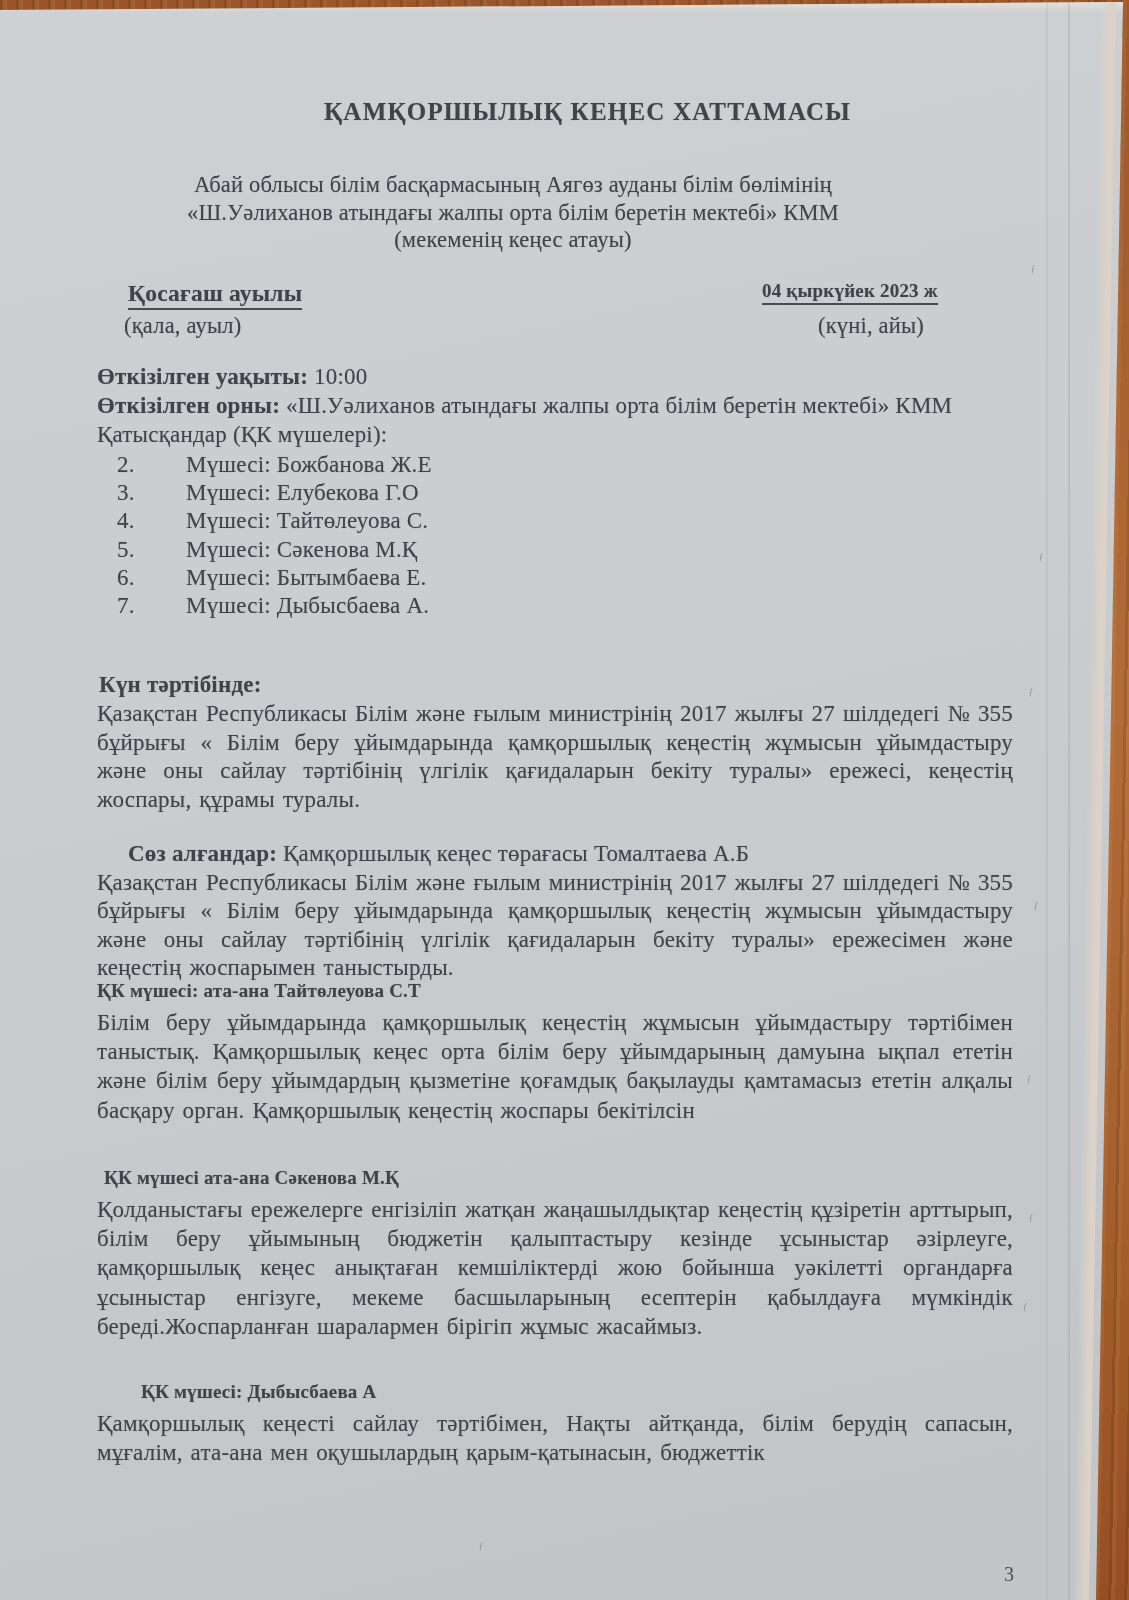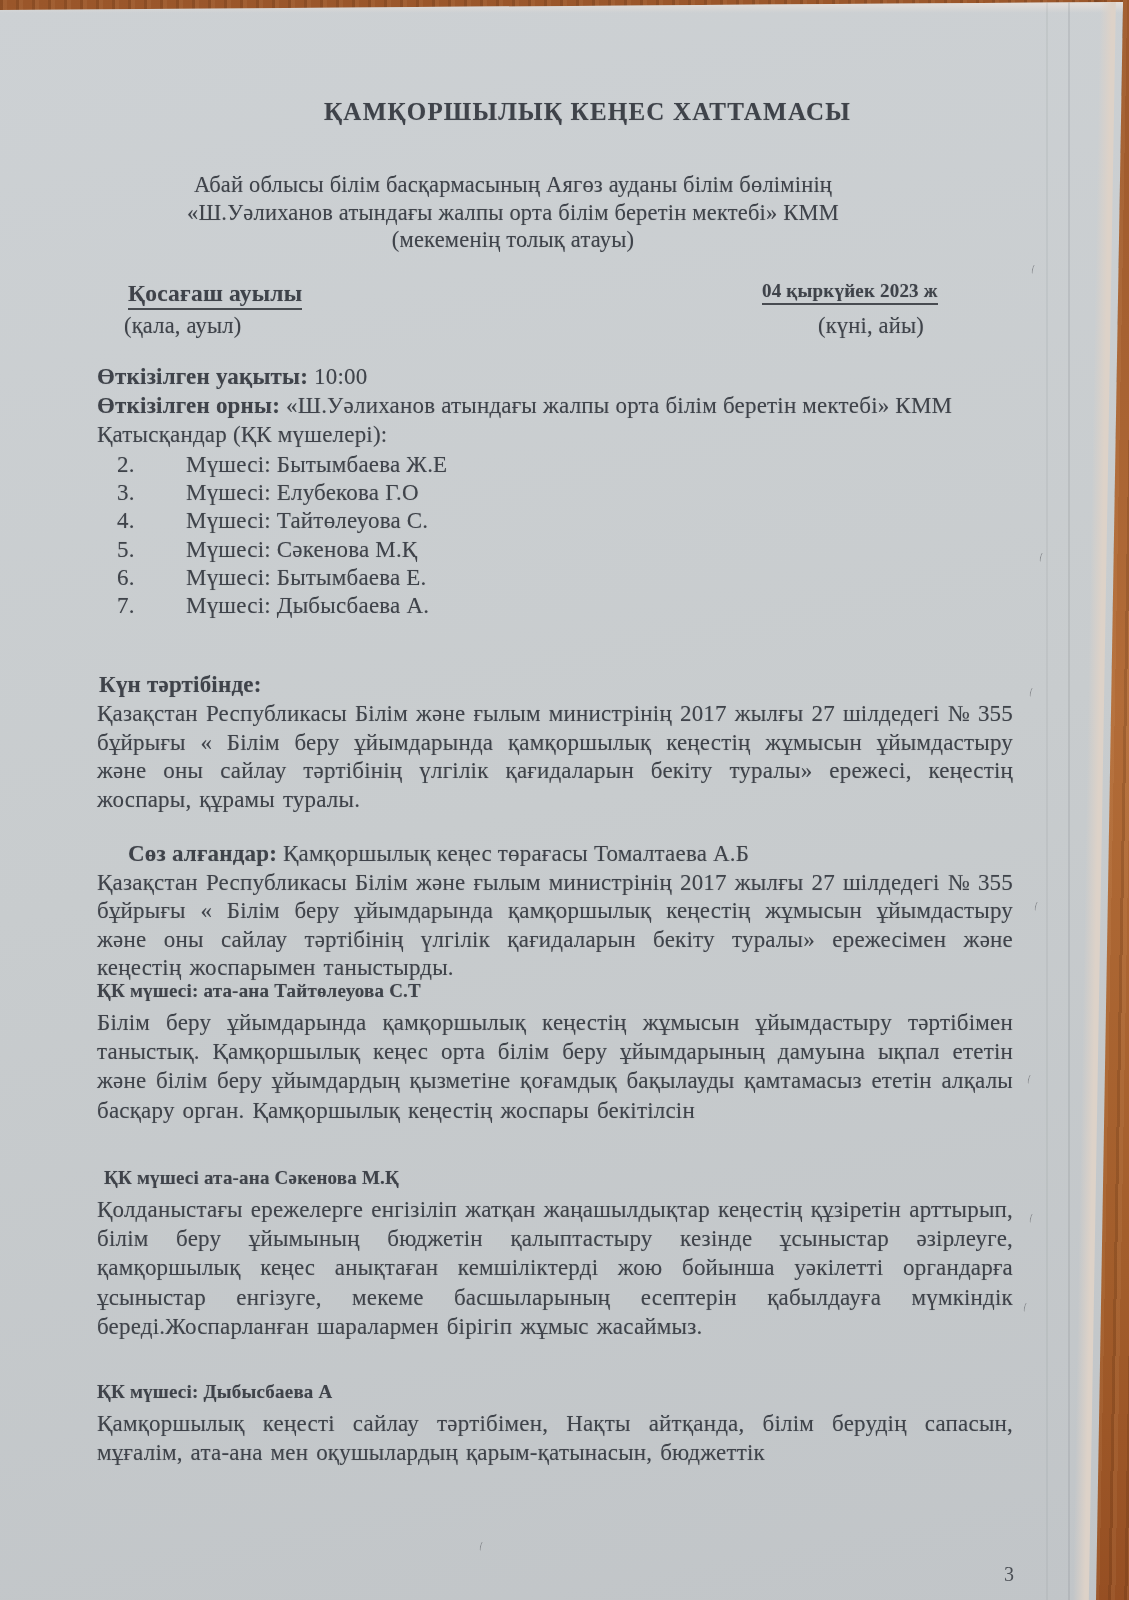--- a/index.html
+++ b/index.html
@@ -67,21 +67,21 @@
 
   .speakers-line{position:absolute;top:841px;left:97px;margin-left:31px;}
   .speakers-text{position:absolute;top:869px;left:97px;width:916px;line-height:28.4px;}
 
   .sec-head{position:absolute;left:97px;font-size:19px;font-weight:bold;}
   .sec-text{position:absolute;left:97px;width:916px;line-height:29.2px;}
   .s1h{top:980px;}
   .s1t{top:1008px;}
   .s2h{top:1167px;left:104px;}
   .s2t{top:1195px;}
-  .s3h{top:1381px;}
+  .s3h{top:1381px;margin-left:44px;}
   .s3t{top:1409px;line-height:29px;}
 
   .pagenum{position:absolute;top:1563px;left:1004px;font-size:20px;color:#4b4f55;text-shadow:none;}
 
   .speck{
     position:absolute;width:3px;height:9px;
     border-left:1.6px solid rgba(88,90,95,.55);
     border-radius:60% 40% 50% 50%;
     transform:rotate(12deg);
   }
@@ -95,36 +95,36 @@
 <div class="paper">
   <div class="edge-hl"></div>
   <div class="crease c1"></div>
   <div class="crease c2"></div>
 
   <h1 class="title">ҚАМҚОРШЫЛЫҚ КЕҢЕС ХАТТАМАСЫ</h1>
 
   <div class="org">
     <div>Абай облысы білім басқармасының Аягөз ауданы білім бөлімінің</div>
     <div>«Ш.Уәлиханов атындағы жалпы орта білім беретін мектебі» КММ</div>
-    <div>(мекеменің толық атауы)</div>
+    <div>(мекеменің кеңес атауы)</div>
   </div>
 
   <div class="place"><span class="bu">Қосағаш ауылы</span></div>
   <div class="date"><span class="bu">04 қыркүйек 2023 ж</span></div>
   <div class="place-cap">(қала, ауыл)</div>
   <div class="date-cap">(күні, айы)</div>
 
   <div class="meta">
     <div><span class="b">Өткізілген уақыты:</span> <span>10:00</span></div>
     <div><span class="b">Өткізілген орны:</span> <span>«Ш.Уәлиханов атындағы жалпы орта білім беретін мектебі» КММ</span></div>
     <div>Қатысқандар (ҚК мүшелері):</div>
   </div>
 
   <div class="plist">
-    <div><span class="pnum">2.</span><span>Мүшесі: Бытымбаева Ж.Е</span></div>
+    <div><span class="pnum">2.</span><span>Мүшесі: Божбанова Ж.Е</span></div>
     <div><span class="pnum">3.</span><span>Мүшесі: Елубекова Г.О</span></div>
     <div><span class="pnum">4.</span><span>Мүшесі: Тайтөлеуова С.</span></div>
     <div><span class="pnum">5.</span><span>Мүшесі: Сәкенова М.Қ</span></div>
     <div><span class="pnum">6.</span><span>Мүшесі: Бытымбаева Е.</span></div>
     <div><span class="pnum">7.</span><span>Мүшесі: Дыбысбаева А.</span></div>
   </div>
 
   <div class="agenda-label">Күн тәртібінде:</div>
   <div class="para agenda-text">Қазақстан Республикасы Білім және ғылым министрінің 2017 жылғы 27 шілдедегі № 355 бұйрығы « Білім беру ұйымдарында қамқоршылық кеңестің жұмысын ұйымдастыру және оны сайлау тәртібінің үлгілік қағидаларын бекіту туралы» ережесі, кеңестің жоспары, құрамы туралы.</div>
 

